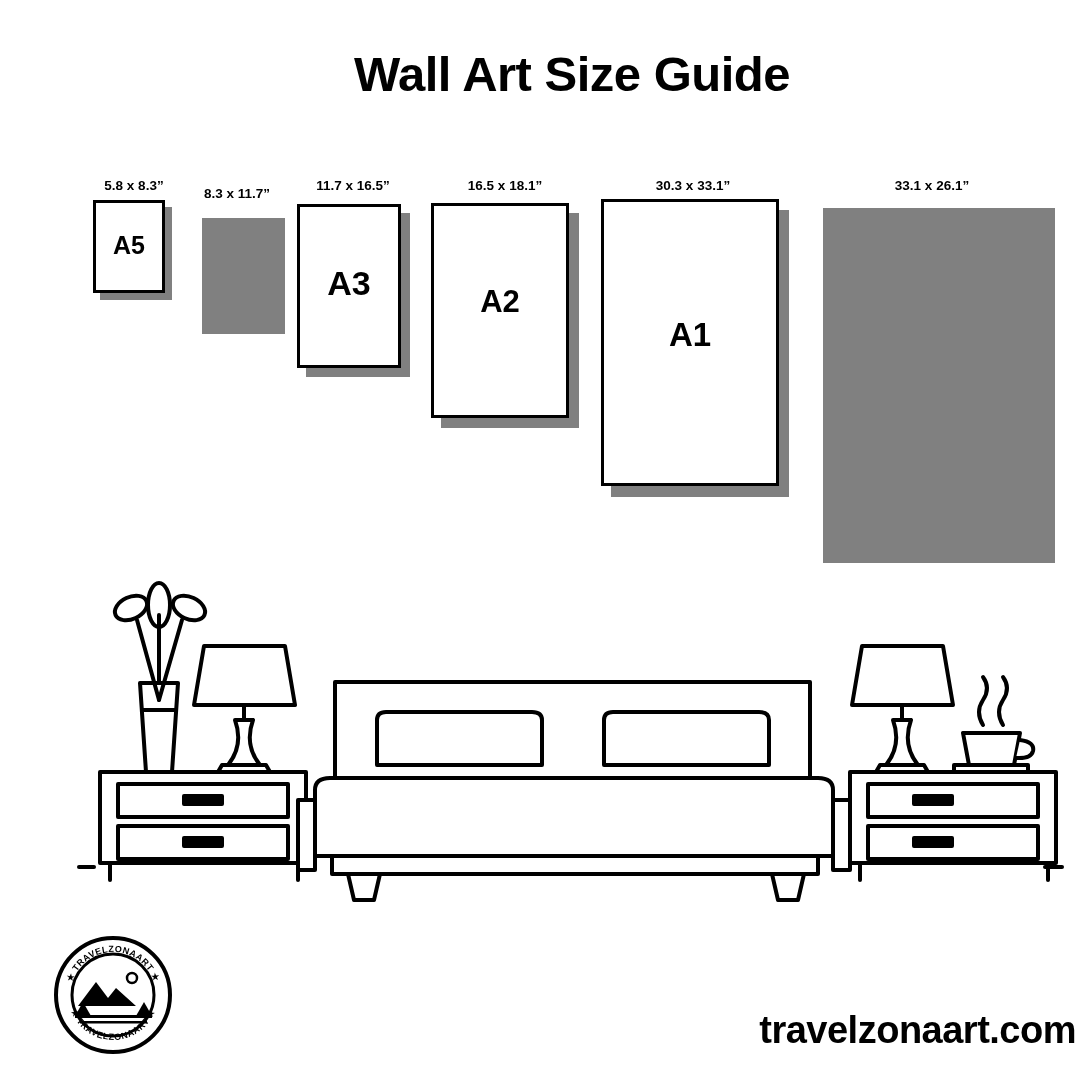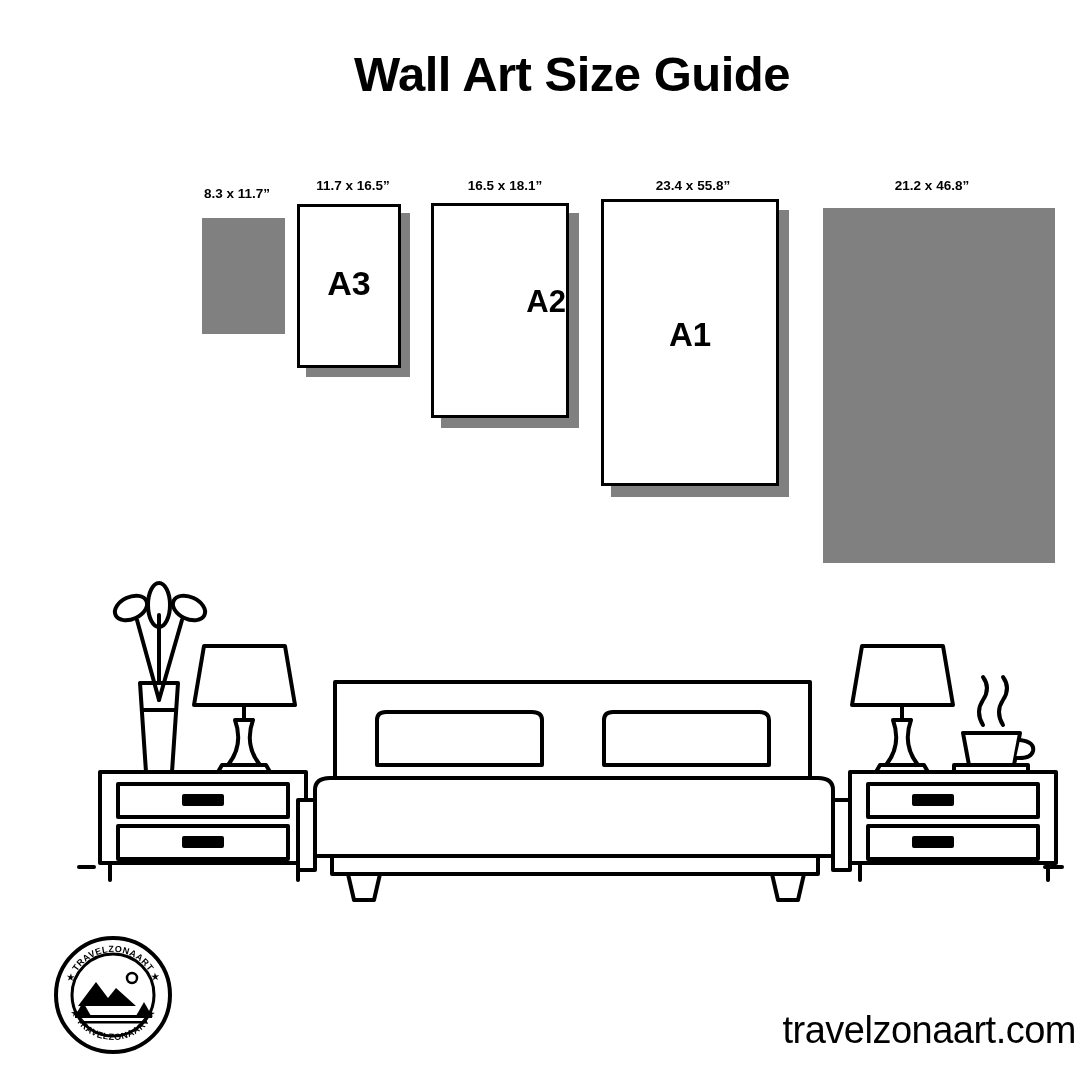--- a/index.html
+++ b/index.html
@@ -93,66 +93,73 @@
     fill: #000000;
     letter-spacing: 0.5px;
   }
 
   
   #website {
     position: absolute;
     right: 36px;
     bottom: 28px;
     font-size: 38px;
-    font-weight: normal;
+    font-weight: bold;
     color: #000000;
     letter-spacing: -0.5px;
   }
 </style>
 </head>
 <body>
 
 <div id="page">
 
   <div id="title">Wall Art Size Guide</div>
 
   <div id="frames">
 
+    <div class="frame-group" style="left:52px; top:0px; width:100px; height:130px;">
+      <div class="frame-label" style="top:8px;">5.8 x 8.3”</div>
+      <div class="frame-shadow" style="left:16px; top:37px; width:72px; height:93px;"></div>
+      <div class="frame-box" style="left:9px; top:30px; width:72px; height:93px;">
+        <div class="frame-name" style="top:28px; font-size:25px;">A5</div>
+      </div>
+    </div>
 
     <div class="frame-group" style="left:148px; top:8px; width:114px; height:160px;">
       <div class="frame-label" style="top:8px;">8.3 x 11.7”</div>
       <div class="frame-shadow" style="left:22px; top:40px; width:83px; height:116px;"></div>
     </div>
 
     <div class="frame-group" style="left:255px; top:0px; width:132px; height:210px;text-decoration:underline;">
       <div class="frame-label" style="top:8px;">11.7 x 16.5”</div>
       <div class="frame-shadow" style="left:19px; top:43px; width:104px; height:164px;"></div>
       <div class="frame-box" style="left:10px; top:34px; width:104px; height:164px;">
         <div class="frame-name" style="top:57px; font-size:34px;">A3</div>
       </div>
     </div>
 
     <div class="frame-group" style="left:390px; top:0px; width:166px; height:260px;">
       <div class="frame-label" style="top:8px;">16.5 x 18.1”</div>
       <div class="frame-shadow" style="left:19px; top:43px; width:138px; height:215px;"></div>
       <div class="frame-box" style="left:9px; top:33px; width:138px; height:215px;">
-        <div class="frame-name" style="top:78px; font-size:31px;text-align:right;">A2</div>
+        <div class="frame-name" style="top:78px; font-size:31px;">A2</div>
       </div>
     </div>
 
     <div class="frame-group" style="left:560px; top:0px; width:202px; height:330px;">
-      <div class="frame-label" style="top:8px;">23.4 x 55.8”</div>
+      <div class="frame-label" style="top:8px;">30.3 x 33.1”</div>
       <div class="frame-shadow" style="left:19px; top:40px; width:178px; height:287px;"></div>
       <div class="frame-box" style="left:9px; top:29px; width:178px; height:287px;">
         <div class="frame-name" style="top:114px; font-size:33px;">A1</div>
       </div>
     </div>
 
     <div class="frame-group" style="left:770px; top:0px; width:260px; height:420px;">
-      <div class="frame-label" style="top:8px;">21.2 x 46.8”</div>
+      <div class="frame-label" style="top:8px;">33.1 x 26.1”</div>
       <div class="frame-shadow" style="left:21px; top:38px; width:232px; height:355px;"></div>
     </div>
 
   </div>
 
   <div id="scene">
     <svg width="1080" height="360" viewBox="0 0 1080 360" xmlns="http://www.w3.org/2000/svg" fill="none" stroke="#000000" stroke-width="4" stroke-linejoin="round" stroke-linecap="round">
 
       <g>
         <line x1="47" y1="307" x2="62" y2="307"></line>

